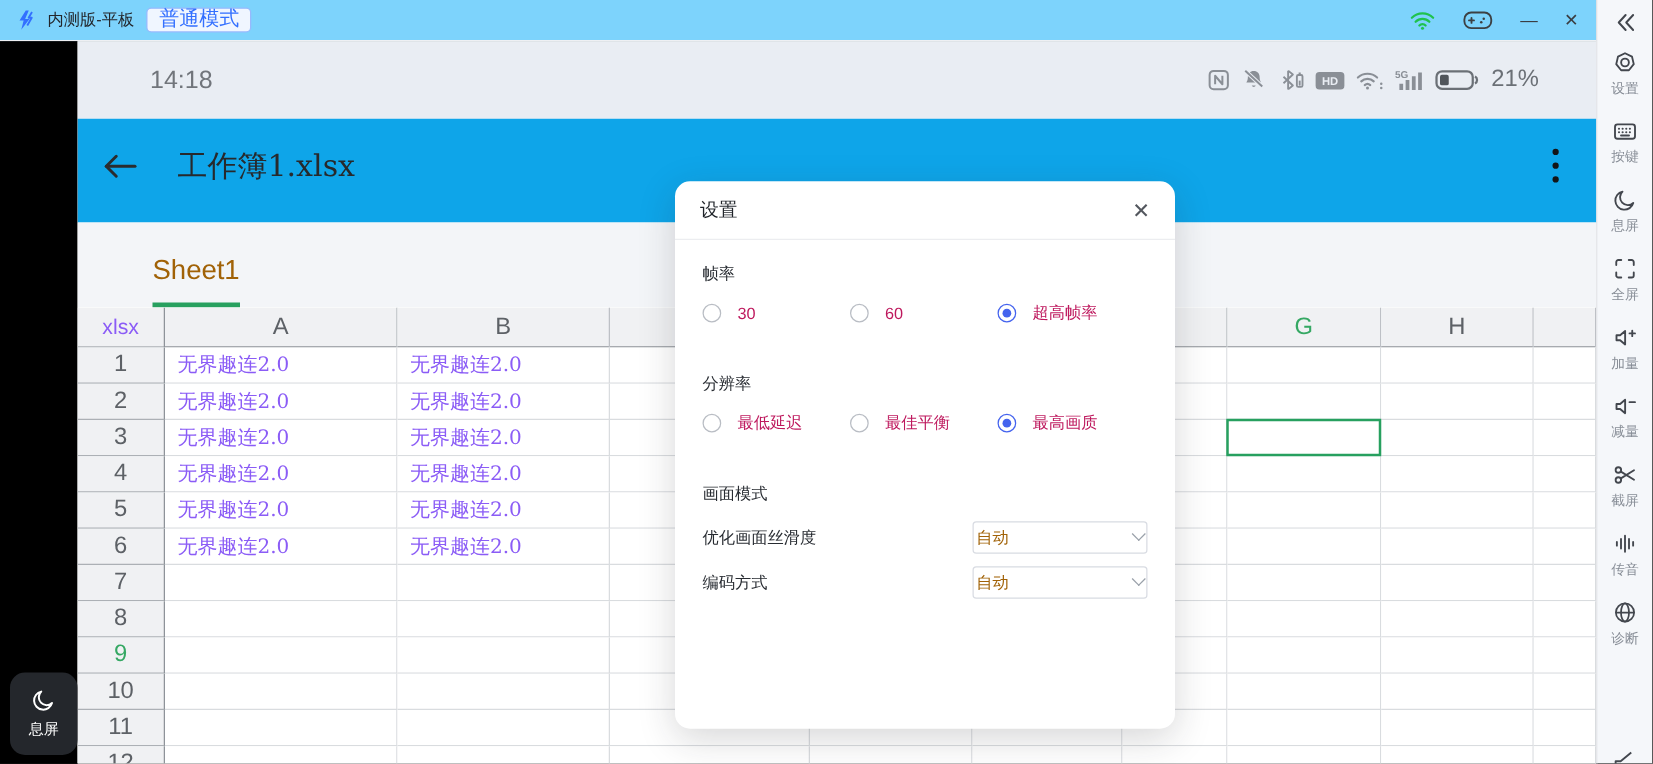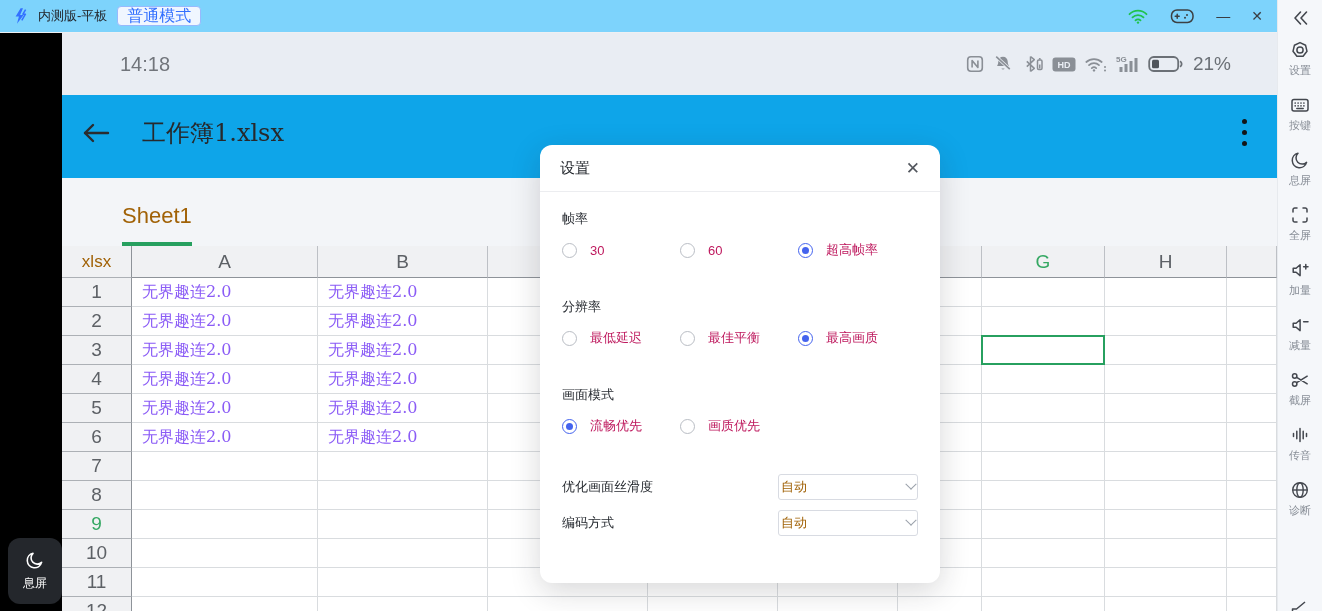--- a/index.html
+++ b/index.html
@@ -49,21 +49,21 @@
   .gridwrap{position:absolute;left:0;top:213px;width:1215px;height:365px;background:#fff;overflow:hidden;}
   .grid{display:grid;grid-template-rows:32px repeat(12,29px);}
   .cell{box-sizing:border-box;border-right:1px solid #d9dcdf;border-bottom:1px solid #d9dcdf;
         display:flex;align-items:center;overflow:hidden;background:#fff;}
   .cell.filled{font-family:"DejaVu Serif","Liberation Serif",serif;font-size:16px;color:#8b5cf6;
                padding-left:10px;white-space:nowrap;}
   .ch{background:#f0f1f3;justify-content:center;font-size:19px;color:#5d6166;
       border-right:1px solid #bdc0c5;border-bottom:1px solid #8e9399;}
   .rh{background:#f0f1f3;justify-content:center;font-size:19px;color:#5d6166;
       border-right:1px solid #8e9399;border-bottom:1px solid #acb0b5;}
-  .corner{font-size:17px;color:#a16207;}
+  .corner{font-size:17px;color:#8b5cf6;}
   .green{color:#35a863;}
   .sel-box{position:absolute;left:919px;top:89px;width:124px;height:30px;border:2px solid #27a05f;
            box-sizing:border-box;background:transparent;}
   
   .dialog{position:absolute;left:540px;top:145px;width:400px;height:438px;background:#fff;border-radius:12px;
           box-shadow:0 8px 30px rgba(31,35,41,.18);z-index:20;box-sizing:border-box;overflow:hidden;}
   .dlg-head{height:47px;display:flex;align-items:center;padding:0 20px;border-bottom:1px solid #ecedf0;box-sizing:border-box;}
   .dlg-title{font-size:15px;font-weight:500;color:#1f2329;}
   .dlg-close{margin-left:auto;font-size:17px;color:#53575e;cursor:default;}
   .dlg-body{padding:18px 22px 0;}
@@ -463,30 +463,20 @@
                 <span class="radio-label">最佳平衡</span>
               </div>
               <div class="radio-option">
                 <span class="radio checked"></span>
                 <span class="radio-label">最高画质</span>
               </div>
             </div>
           </div>
           <div>
             <div class="dlg-label">画面模式</div>
-            <div class="radio-row">
-              <div class="radio-option">
-                <span class="radio checked"></span>
-                <span class="radio-label">流畅优先</span>
-              </div>
-              <div class="radio-option">
-                <span class="radio"></span>
-                <span class="radio-label">画质优先</span>
-              </div>
-            </div>
           </div>
         </div>
       <div class="dd-block" id="dlg-dropdowns">
           <div class="dd-row">
             <div class="dlg-label">优化画面丝滑度</div>
             <div class="dropdown">
               <span>自动</span>
               <span class="chev"></span>
             </div>
           </div>

